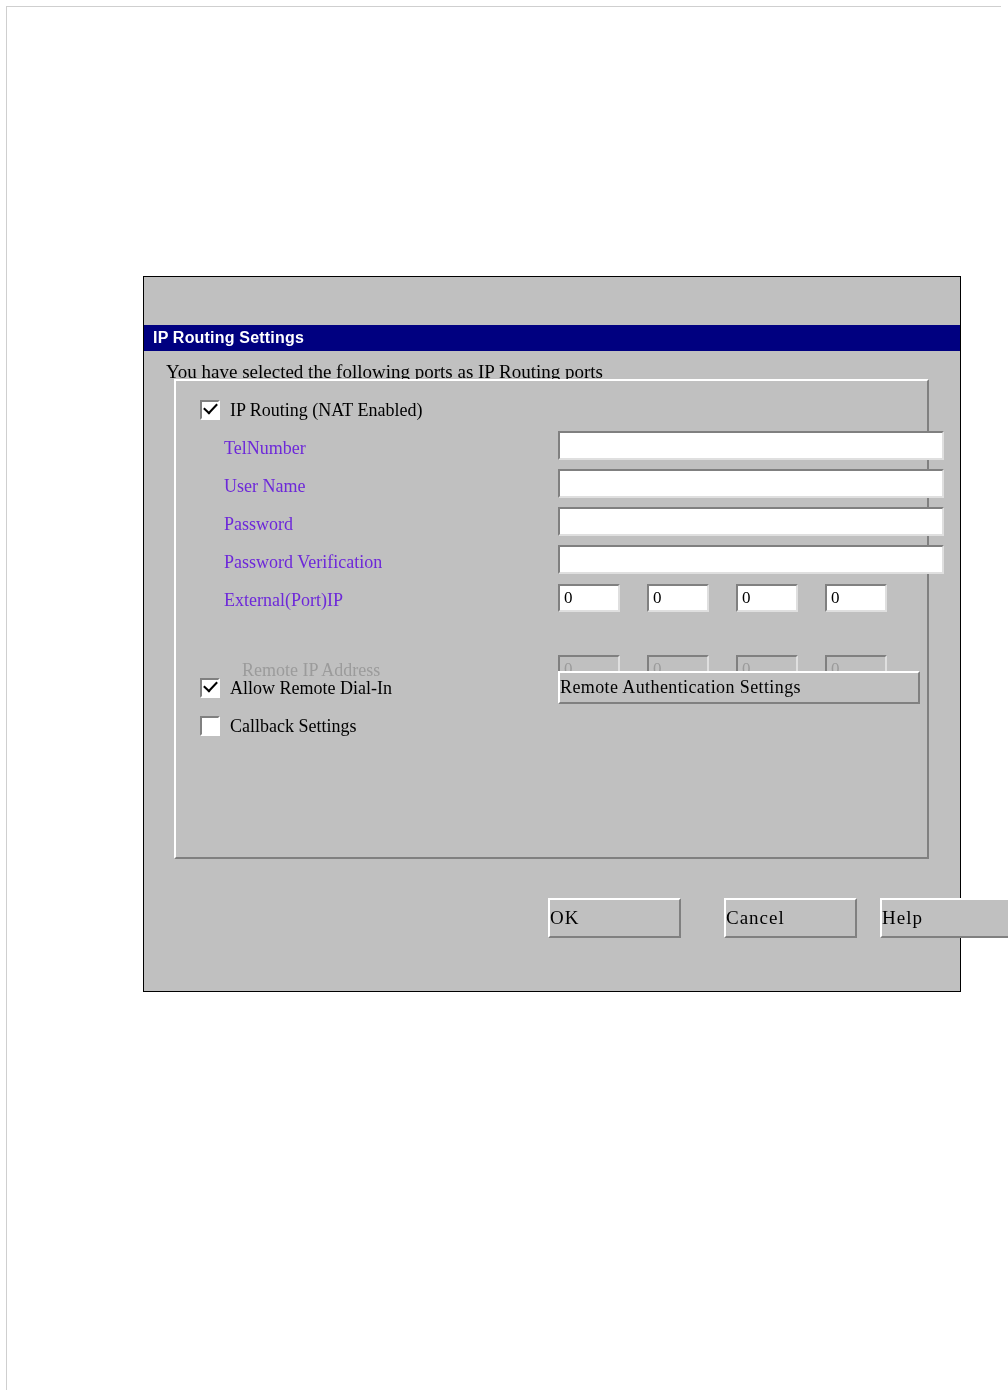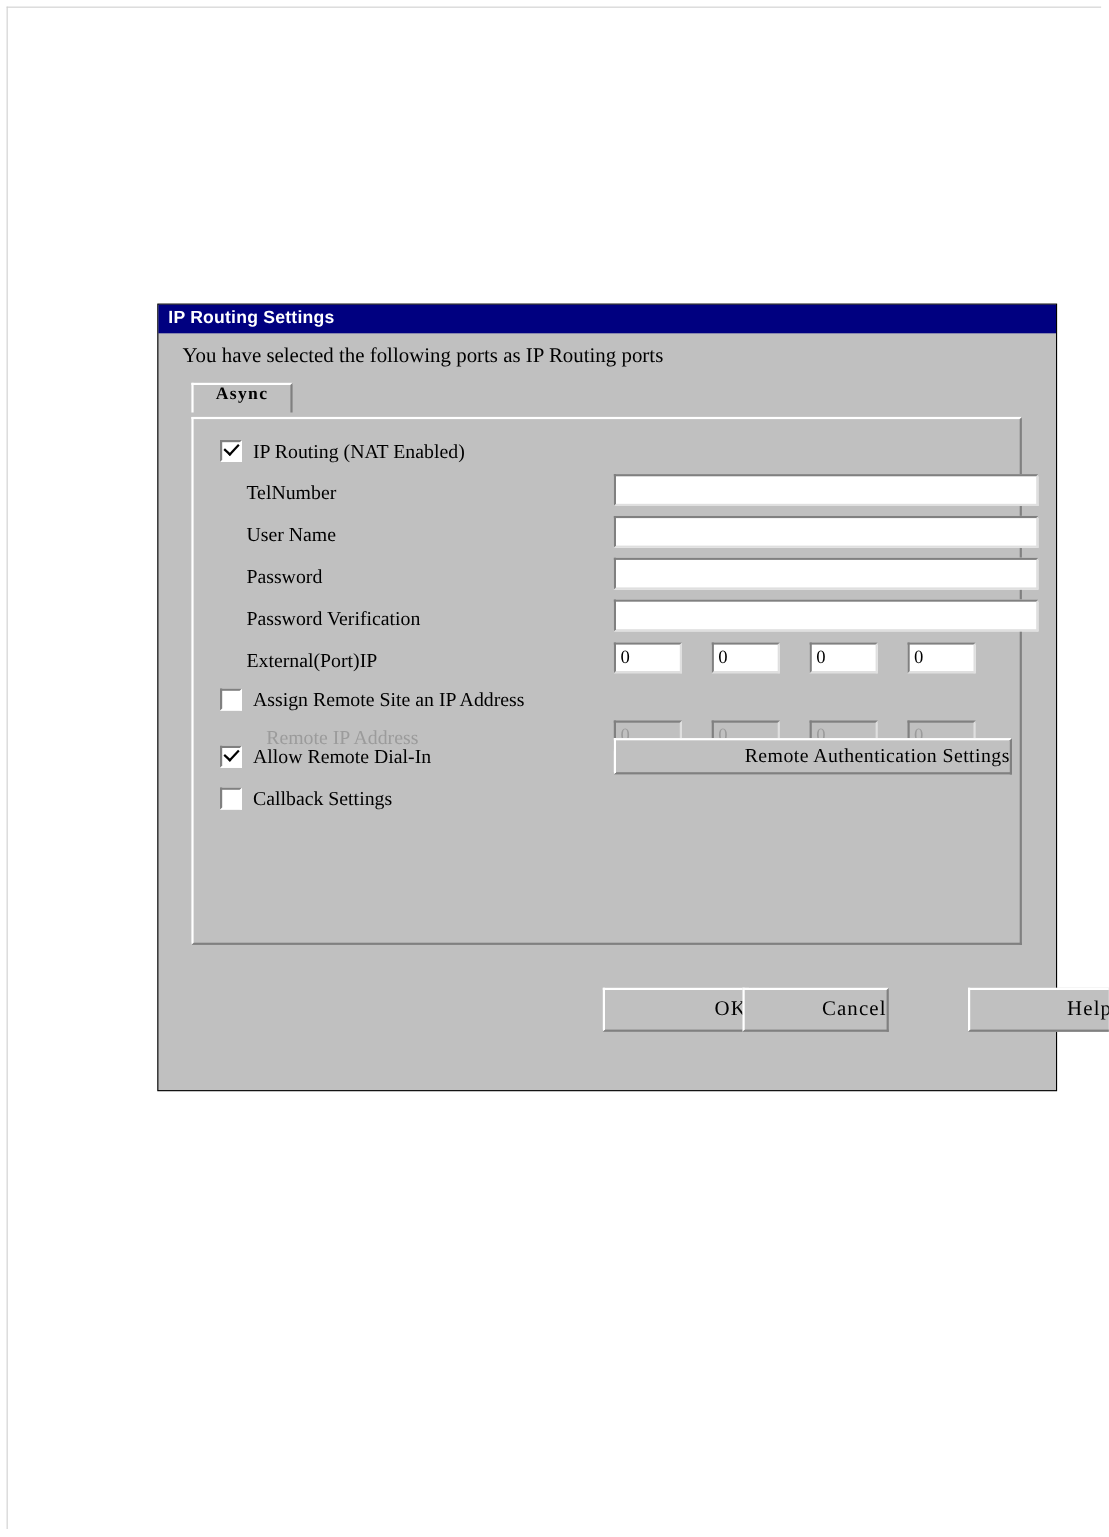--- a/index.html
+++ b/index.html
@@ -42,20 +42,21 @@
     height: 26px;
     background: #000080;
     color: #ffffff;
     display: flex;
     align-items: center;
     padding-left: 9px;
     font-family: "Liberation Sans", sans-serif;
     font-weight: bold;
     font-size: 16px;
     letter-spacing: 0.2px;
+    margin-top: 48px;
   }
 
   .dialog-subtitle {
     margin: 10px 0 0 22px;
     font-size: 19px;
     color: #000000;
     font-family: "Liberation Serif", serif;
   }
 
   
@@ -130,21 +131,21 @@
   }
   .chk-label {
     margin-left: 10px;
     font-size: 18px;
     color: #000000;
     white-space: nowrap;
   }
 
   .field-label {
     font-size: 18px;
-    color: #000000;
+    color: #6d28d9;
     white-space: nowrap;
   }
   .field-label.disabled { color: #9b9b9b; }
 
   .txt {
     background: #ffffff;
     border-top: 2px solid #808080;
     border-left: 2px solid #808080;
     border-right: 2px solid #dfdfdf;
     border-bottom: 2px solid #dfdfdf;
@@ -164,21 +165,21 @@
     border-top: 2px solid #ffffff;
     border-left: 2px solid #ffffff;
     border-right: 2px solid #808080;
     border-bottom: 2px solid #808080;
     box-sizing: border-box;
     font-family: "Liberation Serif", serif;
     font-size: 18px;
     color: #000000;
     display: flex;
     align-items: center;
-    justify-content: flex-end;
+    justify-content: flex-start;
     cursor: default;
   }
 
   .btn-remote-auth {
     position: absolute;
     left: 382px;
     top: 290px;
     width: 362px;
     height: 33px;
     letter-spacing: 0.4px;
@@ -193,21 +194,21 @@
   }
   .btn-footer {
     position: absolute;
     width: 133px;
     height: 40px;
     font-size: 19px;
     letter-spacing: 1px;
     margin-top: 13px;
   }
   .btn-ok { left: 404px; }
-  .btn-cancel { left: 531px; padding-left: 16px; }
+  .btn-cancel { left: 580px; }
   .btn-help { left: 736px; }
 </style>
 </head>
 <body>
 
 <div class="page-frame"></div>
 
 <div class="dialog">
 
   <div class="titlebar">
@@ -250,24 +251,20 @@
     <input class="txt wide" style="position: absolute; left: 382px; top: 164px;" value="">
 
     <div class="row" style="left:48px; top:204px;">
       <span class="field-label">External(Port)IP</span>
     </div>
     <input class="txt octet" style="position: absolute; left: 382px; top: 203px;" value="0">
     <input class="txt octet" style="position: absolute; left: 471px; top: 203px;" value="0">
     <input class="txt octet" style="position: absolute; left: 560px; top: 203px;" value="0">
     <input class="txt octet" style="position: absolute; left: 649px; top: 203px;" value="0">
 
-    <div class="row" style="left:24px; top:240px;">
-      <span class="chk"></span>
-      <span class="chk-label">Assign Remote Site an IP Address</span>
-    </div>
 
     <div class="row" style="left:66px; top:274px;">
       <span class="field-label disabled">Remote IP Address</span>
     </div>
     <input class="txt octet disabled" disabled="" style="position: absolute; left: 382px; top: 274px;" value="0">
     <input class="txt octet disabled" disabled="" style="position: absolute; left: 471px; top: 274px;" value="0">
     <input class="txt octet disabled" disabled="" style="position: absolute; left: 560px; top: 274px;" value="0">
     <input class="txt octet disabled" disabled="" style="position: absolute; left: 649px; top: 274px;" value="0">
 
     <div class="row" style="left:24px; top:292px;">

